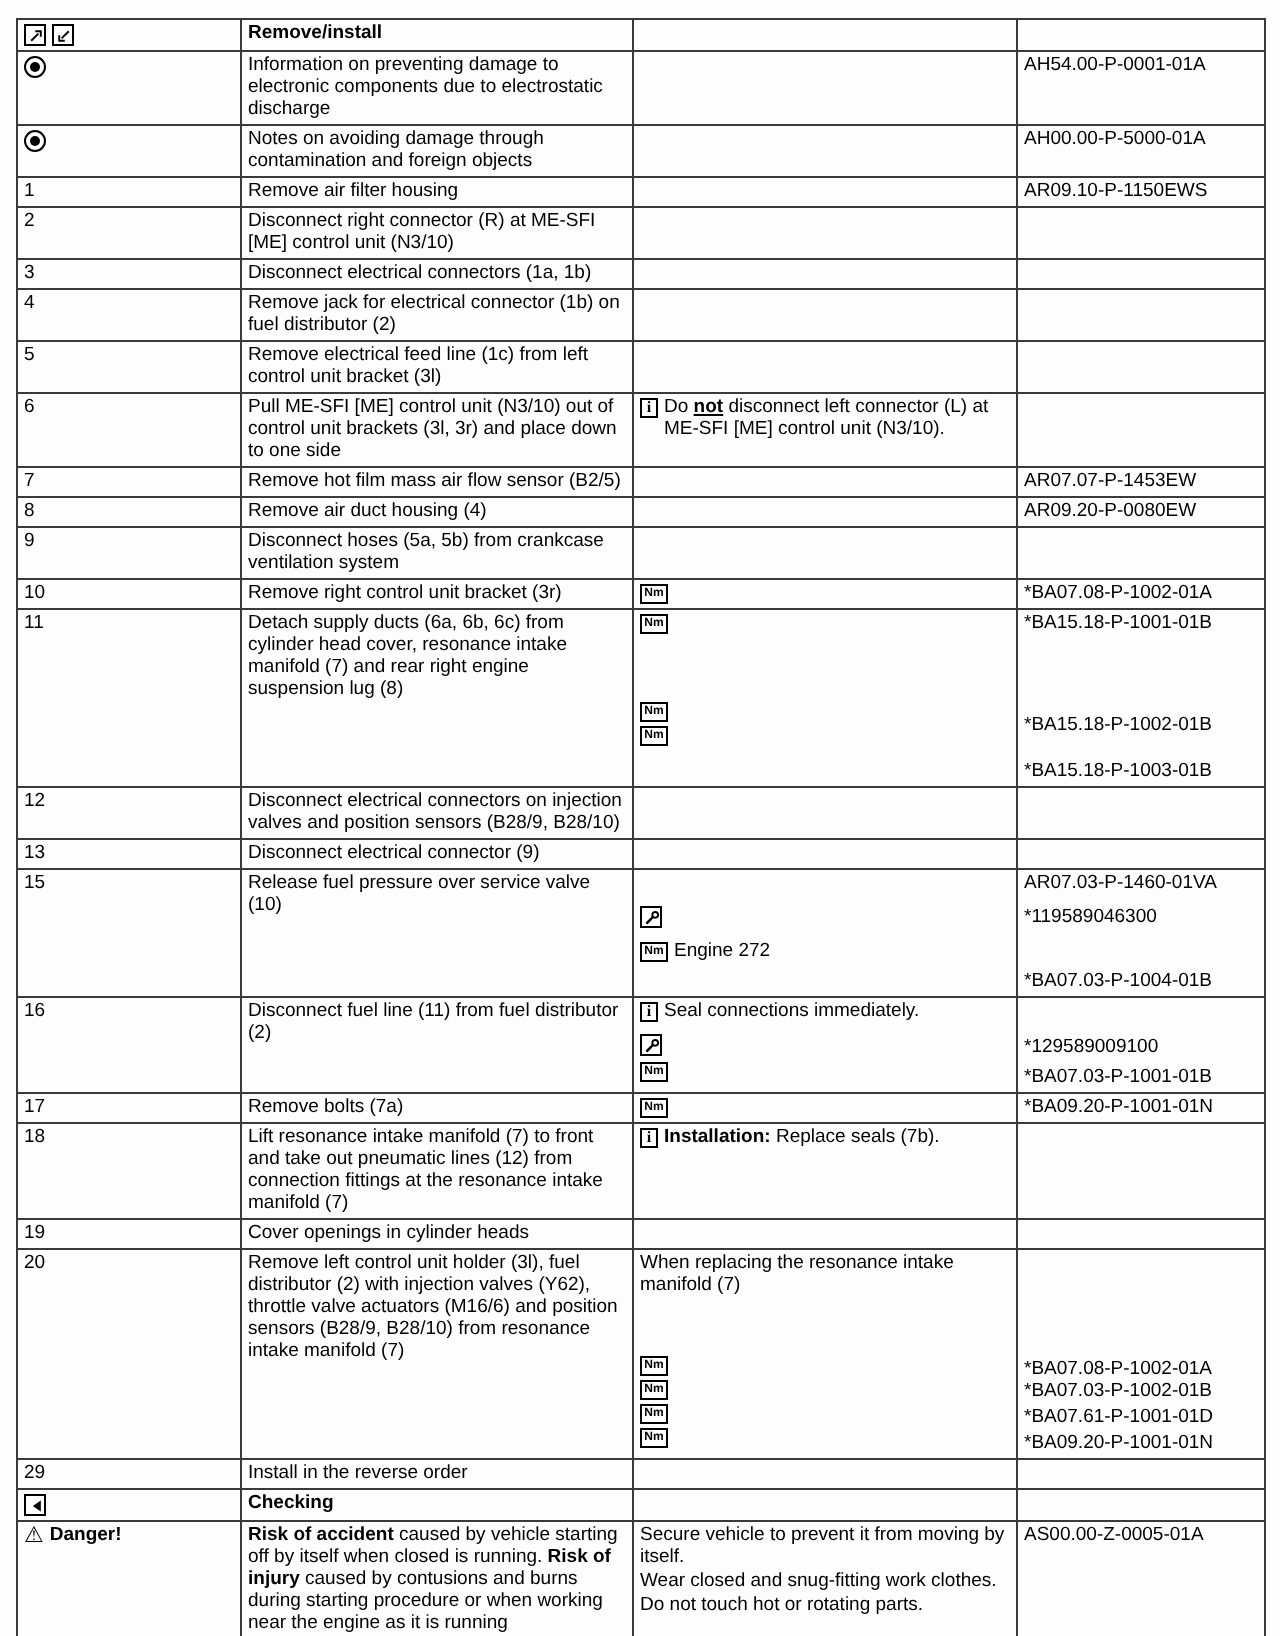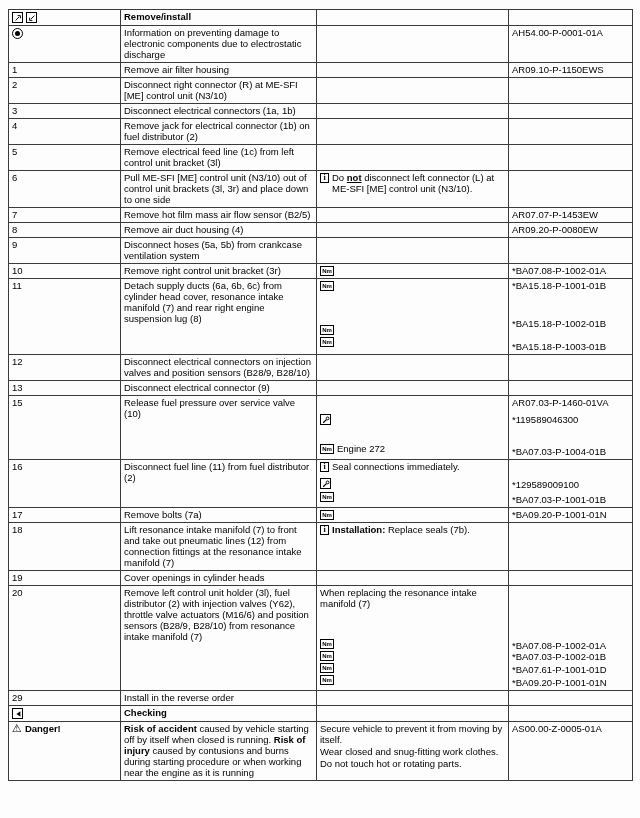--- a/index.html
+++ b/index.html
@@ -85,20 +85,40 @@
           <td></td>
           <td>
             <div class="line">
               <span class="tx">AH54.00-P-0001-01A</span>
             </div>
           </td>
         </tr>
         <tr>
           <td>
             <div class="line">
+              <span class="cicon">
+                <span class="dot"></span>
+              </span>
+            </div>
+          </td>
+          <td>
+            <div class="line">
+              <span class="tx">Notes on avoiding damage through contamination and foreign objects</span>
+            </div>
+          </td>
+          <td></td>
+          <td>
+            <div class="line">
+              <span class="tx">AH00.00-P-5000-01A</span>
+            </div>
+          </td>
+        </tr>
+        <tr>
+          <td>
+            <div class="line">
               <span class="tx">1</span>
             </div>
           </td>
           <td>
             <div class="line">
               <span class="tx">Remove air filter housing</span>
             </div>
           </td>
           <td></td>
           <td>
@@ -273,21 +293,21 @@
               <span class="bicon nm">Nm</span>
             </div>
             <div class="line" style="margin-top: 1px;">
               <span class="bicon nm">Nm</span>
             </div>
           </td>
           <td>
             <div class="line">
               <span class="tx">*BA15.18-P-1001-01B</span>
             </div>
-            <div class="line" style="margin-top: 27px;">
+            <div class="line" style="margin-top: 40px;">
               <span class="tx">*BA15.18-P-1002-01B</span>
             </div>
             <div class="line" style="margin-top: 12px; align-items: center;">
               <span class="tx">*BA15.18-P-1003-01B</span>
             </div>
           </td>
         </tr>
         <tr>
           <td>
             <div class="line">
@@ -329,21 +349,21 @@
           </td>
           <td>
             <div class="line" style="margin-top: 16px;">
               <span class="bicon sq">
                 <svg viewBox="0 0 10 10" width="8" height="8">
                   <path d="M1.5 8.5 L5.5 4.5" stroke="#000" stroke-width="1.6" fill="none"></path>
                   <circle cx="7" cy="3" r="1.8" fill="none" stroke="#000" stroke-width="1.2"></circle>
                 </svg>
               </span>
             </div>
-            <div class="line" style="margin-top: 18px;">
+            <div class="line" style="margin-top: 6px;">
               <span class="bicon nm">Nm</span>
               <span class="tx">Engine 272</span>
             </div>
           </td>
           <td>
             <div class="line">
               <span class="tx">AR07.03-P-1460-01VA</span>
             </div>
             <div class="line" style="margin-top: 6px;">
               <span class="tx">*119589046300</span>

